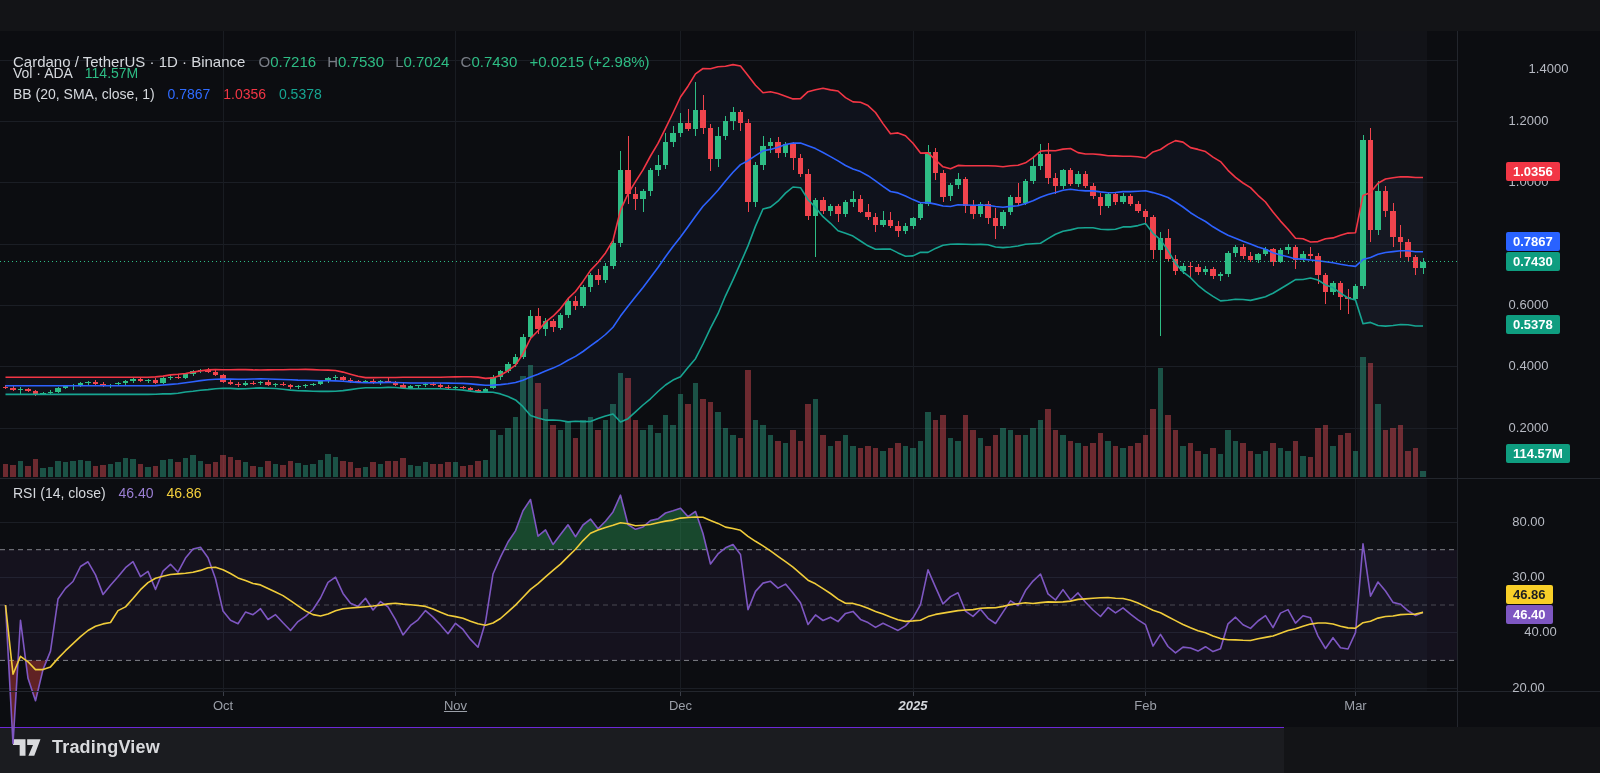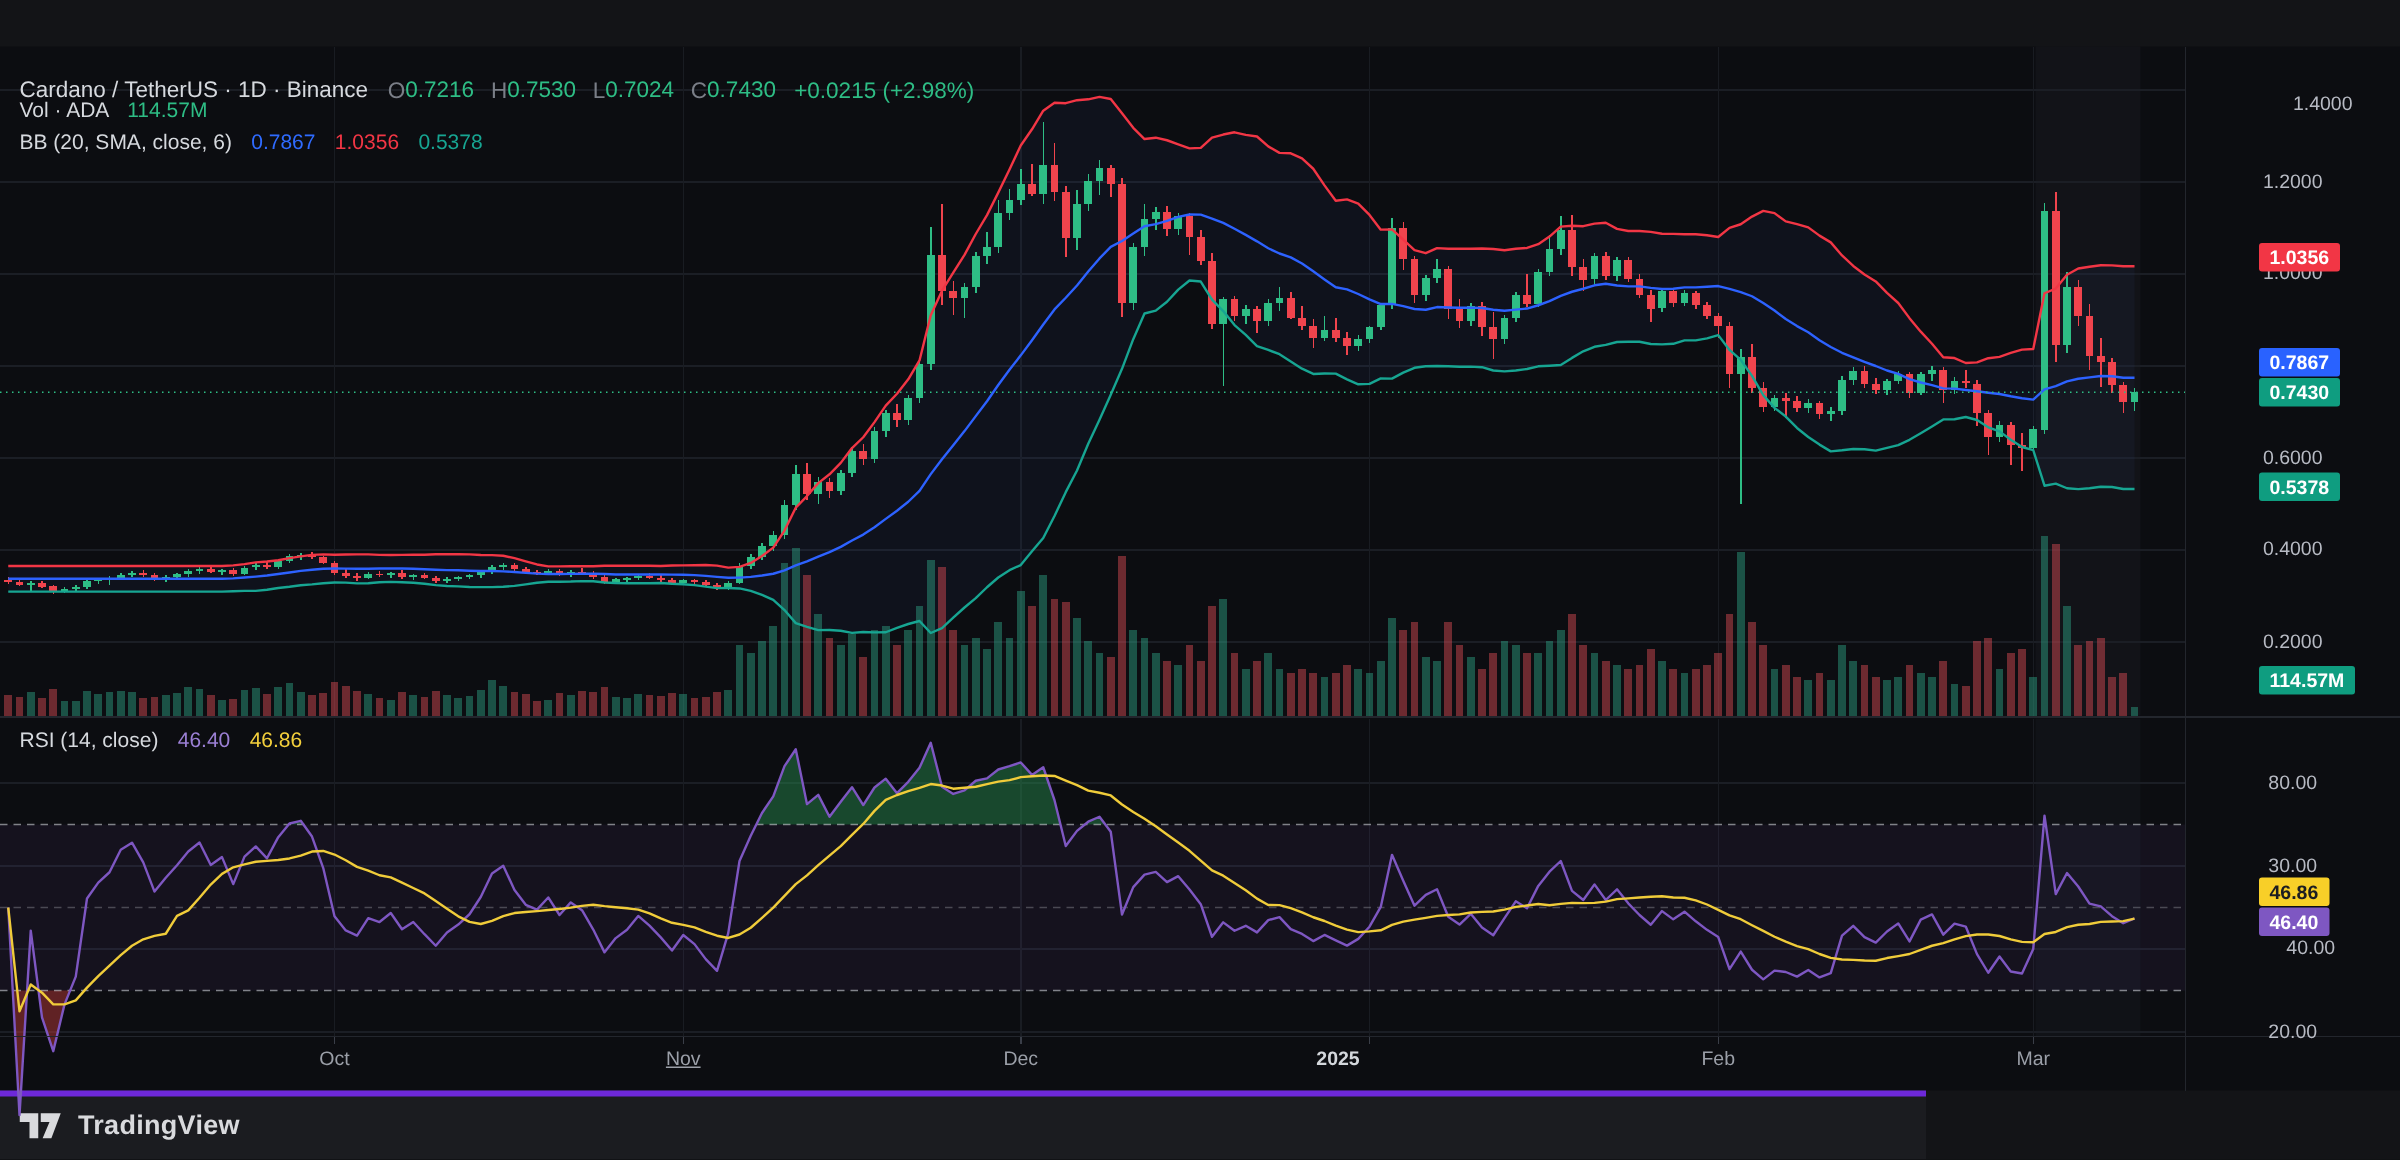--- a/index.html
+++ b/index.html
@@ -3,21 +3,21 @@
 <meta charset="utf-8">
 <style>
   html,body{margin:0;padding:0;background:#131417;}
   .page{position:relative;width:1600px;height:773px;overflow:hidden;background:#131417;
         font-family:"Liberation Sans","DejaVu Sans",sans-serif;-webkit-font-smoothing:antialiased;}
   .published-bar{position:absolute;left:0;top:0;width:1600px;height:31px;background:#1a1b1e;
         border-bottom:1px solid #2a2c31;box-sizing:border-box;color:#e6e7ea;font-size:15px;
         font-weight:600;line-height:30px;padding-left:13px;}
   .chart-area{position:absolute;left:0;top:31px;width:1600px;height:696px;background:#0c0d11;}
   .footer-bar{position:absolute;left:0;top:727px;width:1284px;height:46px;background:#1b1c20;
-        border-top:4px solid #6d28d9;box-sizing:border-box;padding-left:47px;}
+        border-top:1px solid #6d28d9;box-sizing:border-box;padding-left:47px;}
   .footer-brand{position:absolute;left:13px;top:9px;display:flex;align-items:center;cursor:pointer;}
   .footer-brand .tv-text{color:#d9dadd;font-size:18px;font-weight:600;margin-left:9px;letter-spacing:.2px;}
   svg.overlay{position:absolute;left:0;top:0;width:1600px;height:773px;pointer-events:none;}
   .legend{position:absolute;left:13px;color:#d6d9de;font-size:15px;white-space:nowrap;z-index:5;}
   .legend .dim{color:#7a7e87;}
   .legend span{vertical-align:middle;}
   .lbl{position:absolute;color:#b7bac3;font-size:13px;text-align:center;width:143px;left:1457px;z-index:4;}
   .xlbl{position:absolute;top:698px;font-size:13px;color:#9b9fa8;width:80px;text-align:center;z-index:4;}
   .xlbl.major{color:#d4d7dc;font-weight:600;}
   .badge{position:absolute;left:1506px;min-width:44px;padding:2px 7px;border-radius:2px;font-size:13px;
@@ -671,21 +671,21 @@
     <span class="dim" style="margin-left:7px;">H</span><span style="color:#2ebd85;">0.7530</span>
     <span class="dim" style="margin-left:7px;">L</span><span style="color:#2ebd85;">0.7024</span>
     <span class="dim" style="margin-left:7px;">C</span><span style="color:#2ebd85;">0.7430</span>
     <span style="color:#2ebd85;margin-left:8px;">+0.0215 (+2.98%)</span>
   </div>
   <div class="legend" style="top:64px;font-size:14px;">
     <span>Vol · ADA</span>
     <span style="color:#2ebd85;margin-left:8px;">114.57M</span>
   </div>
   <div class="legend" style="top:85px;font-size:14px;">
-    <span>BB (20, SMA, close, 6)</span>
+    <span>BB (20, SMA, close, 1)</span>
     <span style="color:#2f6bff;margin-left:9px;">0.7867</span>
     <span style="color:#f23645;margin-left:9px;">1.0356</span>
     <span style="color:#17a592;margin-left:9px;">0.5378</span>
   </div>
   <div class="legend" style="top:484px;font-size:14px;">
     <span>RSI (14, close)</span>
     <span style="color:#9b7fd4;margin-left:9px;">46.40</span>
     <span style="color:#f3cf3c;margin-left:9px;">46.86</span>
   </div>
 
@@ -696,21 +696,21 @@
       <div class="lbl" style="top: 296.86px;">0.6000</div>
       <div class="lbl" style="top: 358.2px;">0.4000</div>
       <div class="lbl" style="top: 419.54px;">0.2000</div>
       <div class="lbl" style="top: 513.5px;">80.00</div>
       <div class="lbl" style="top: 568.84px;">30.00</div>
       <div class="lbl" style="top: 624.18px; margin-left: 12px;">40.00</div>
       <div class="lbl" style="top: 679.52px;">20.00</div>
       <div class="xlbl" style="left: 183px;">Oct</div>
       <div class="xlbl" style="left: 415.5px; text-decoration: underline;">Nov</div>
       <div class="xlbl" style="left: 640.5px;">Dec</div>
-      <div class="xlbl major" style="left: 852px;">2025</div>
+      <div class="xlbl major" style="left: 873px; font-style: italic;">2025</div>
       <div class="xlbl" style="left: 1105.5px;">Feb</div>
       <div class="xlbl" style="left: 1315.5px;">Mar</div>
       <div class="badge" style="top: 162.261px; background: rgb(242, 54, 69); color: rgb(255, 255, 255);">1.0356</div>
       <div class="badge" style="top: 232.002px; background: rgb(41, 98, 255); color: rgb(255, 255, 255);">0.7867</div>
       <div class="badge" style="top: 252.002px; background: rgb(15, 157, 128); color: rgb(255, 255, 255);">0.7430</div>
       <div class="badge" style="top: 314.937px; background: rgb(15, 157, 128); color: rgb(255, 255, 255);">0.5378</div>
       <div class="badge" style="top: 444px; background: rgb(15, 157, 128); color: rgb(255, 255, 255);">114.57M</div>
       <div class="badge" style="top: 605.471px; background: rgb(126, 87, 194); color: rgb(255, 255, 255);">46.40</div>
       <div class="badge" style="top: 585.471px; background: rgb(248, 207, 40); color: rgb(28, 29, 33);">46.86</div>
     </div>

